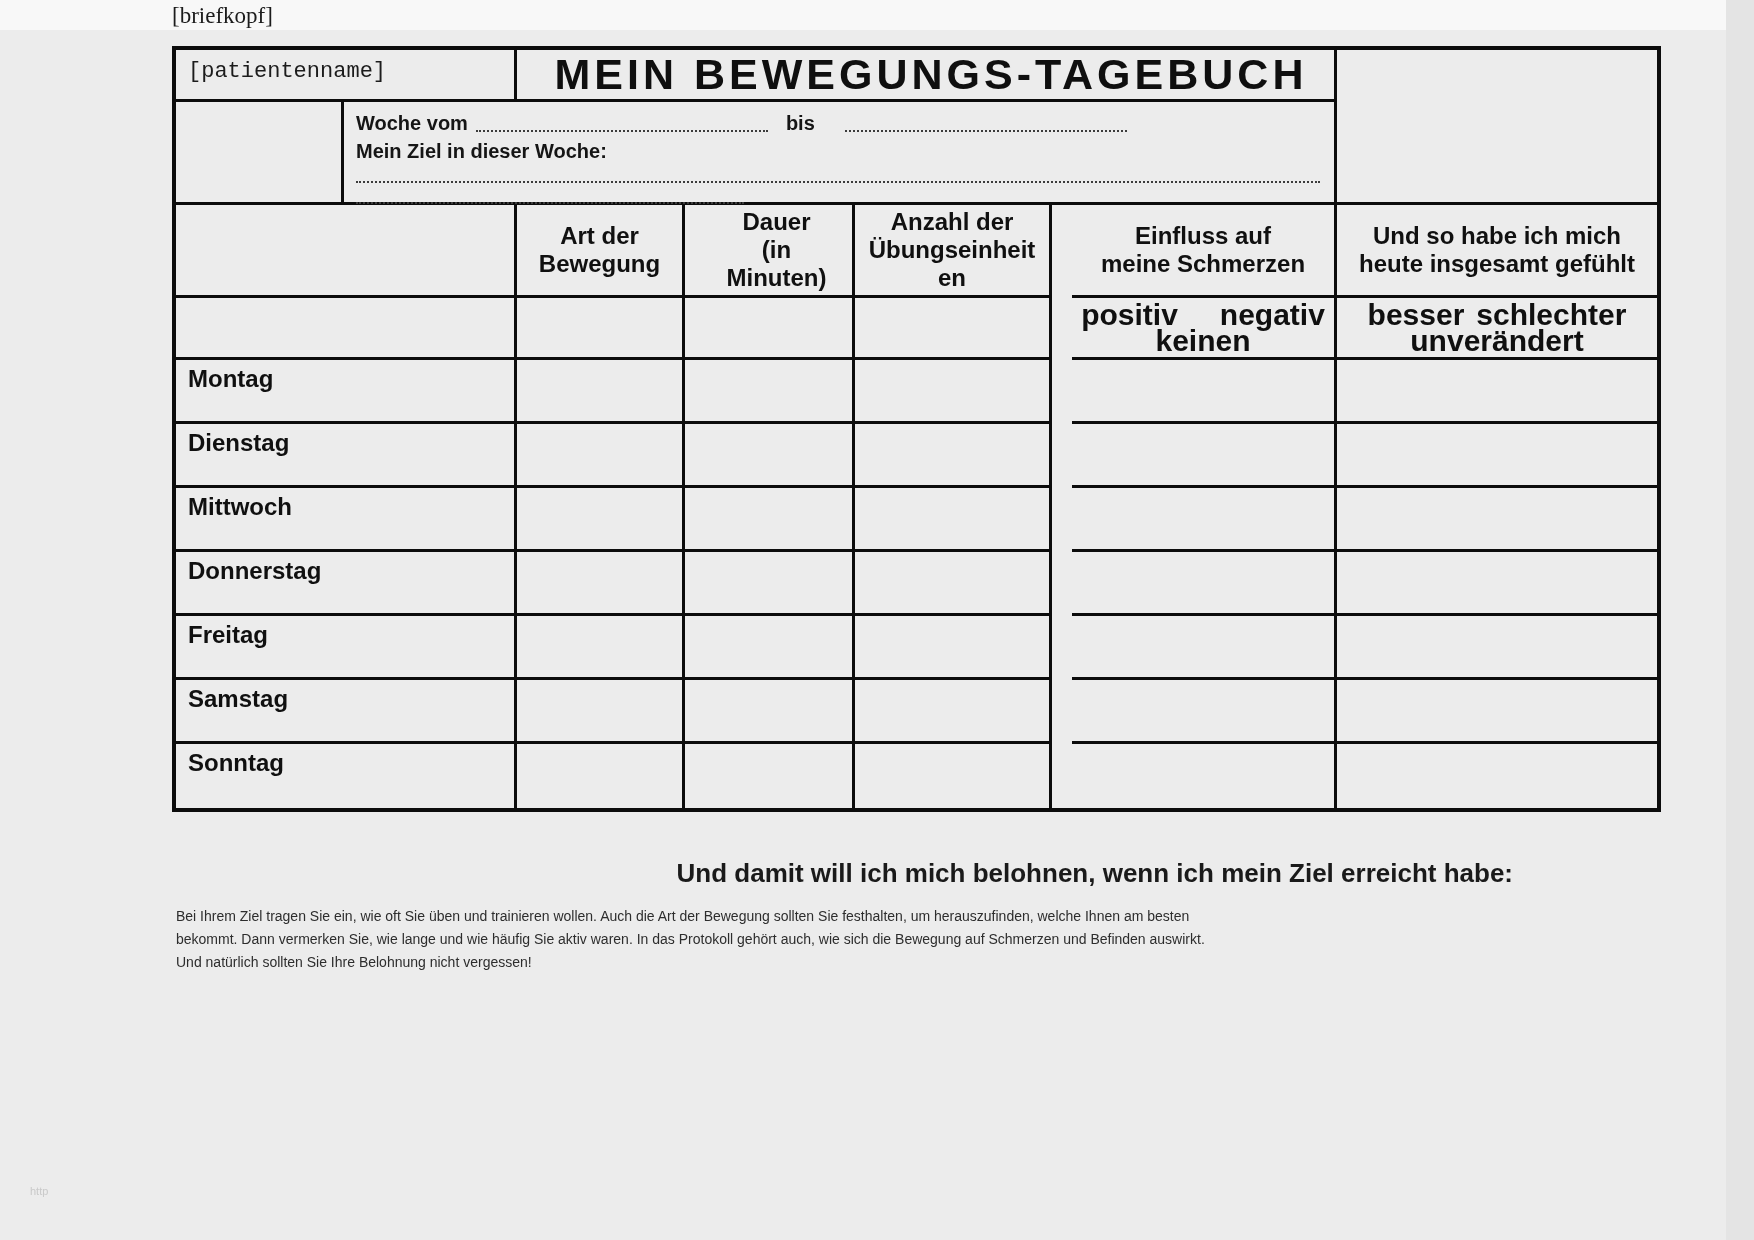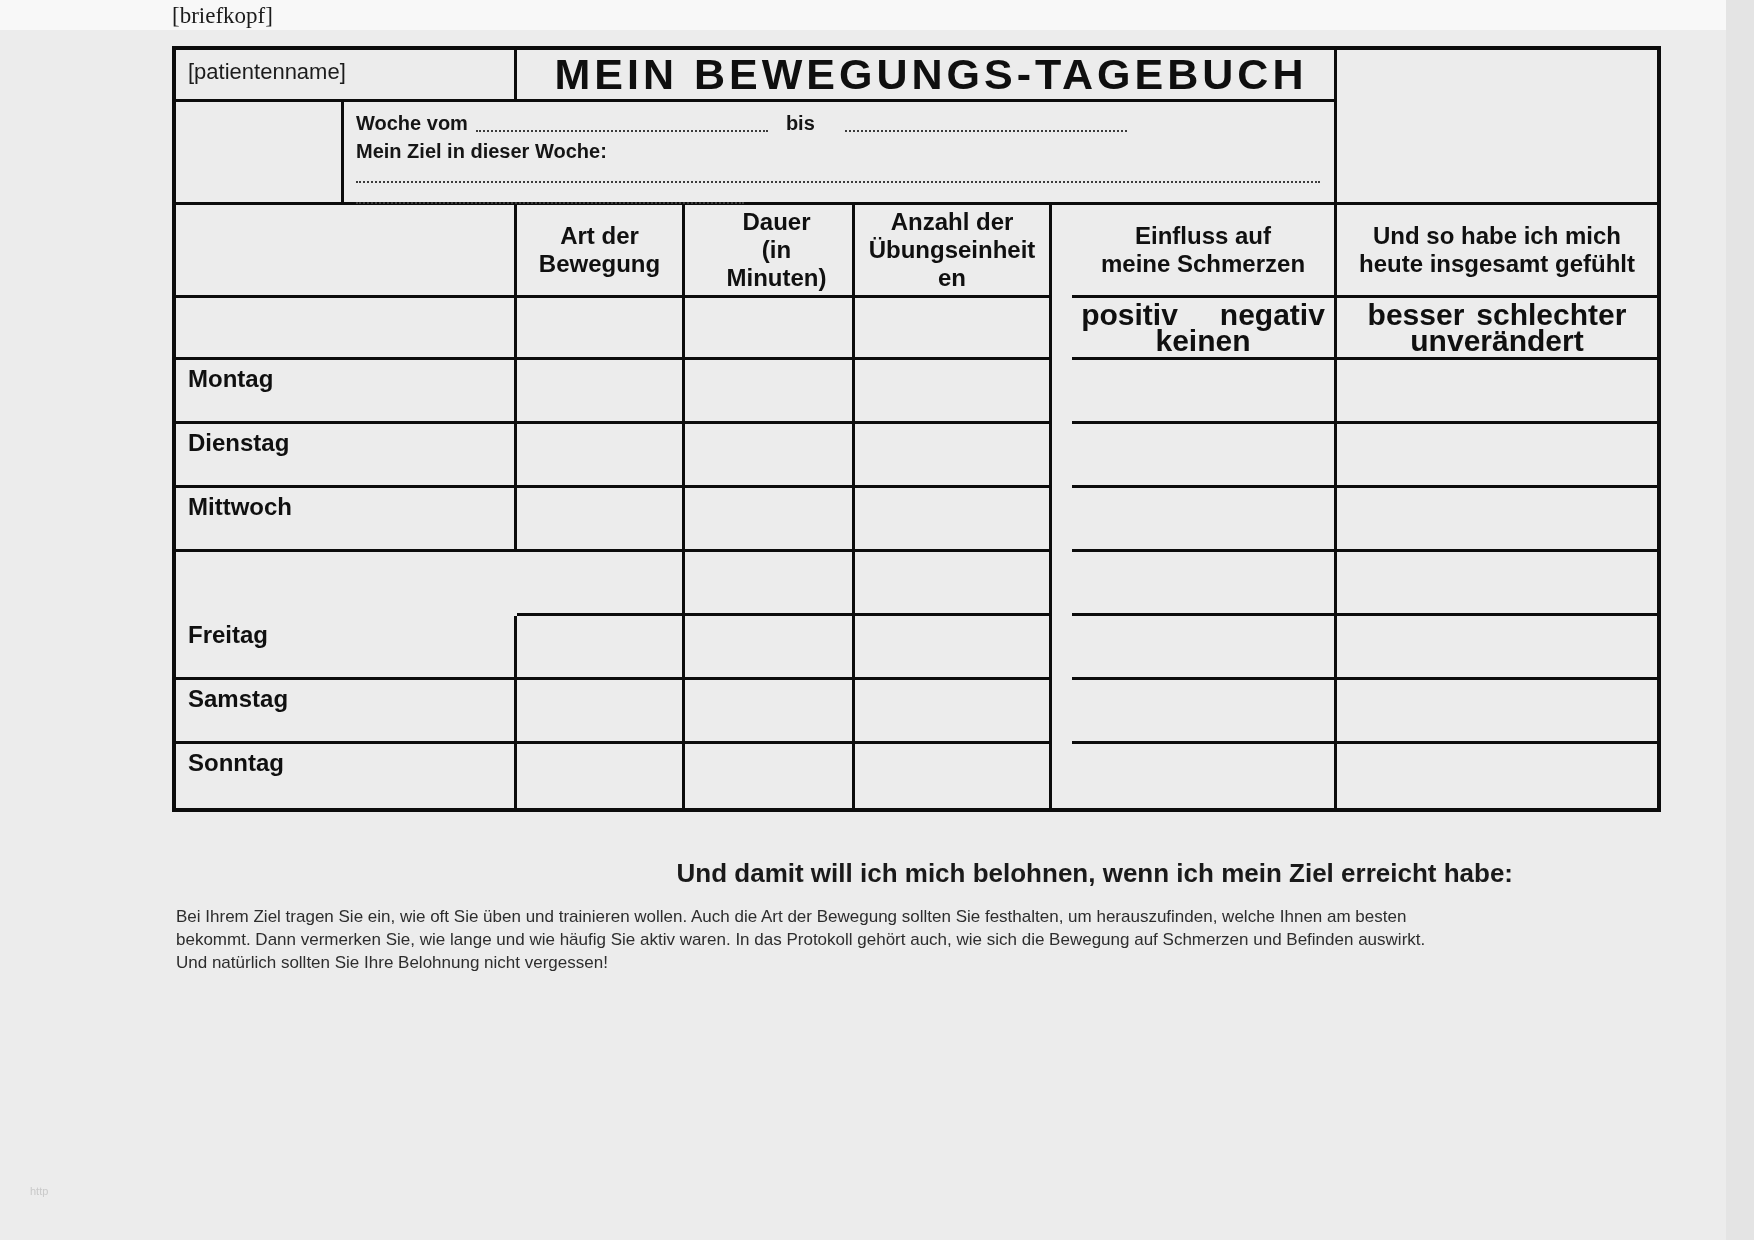--- a/index.html
+++ b/index.html
@@ -33,21 +33,21 @@
   }
   .cell { position:relative; }
   .br { border-right:3px solid #0c0c0c; }
   .bb { border-bottom:3px solid #0c0c0c; }
   .c12 { grid-column:1/3; } .c1 { grid-column:1/2; } .c26 { grid-column:2/7; }
   .c36 { grid-column:3/7;padding-left:11px; } .c3 { grid-column:3/4; } .c4 { grid-column:4/5;padding-left:16px; }
   .c5 { grid-column:5/6; } .c6 { grid-column:6/7;margin-left:20px; } .c7 { grid-column:7/8; }
   .corner { grid-row:1/3; }
 
   .pname {
-    font-family:Liberation Sans, sans-serif;
+    font-family:Liberation Mono, monospace;
     font-size:22px; color:#1c1c1c; padding:9px 0 0 12px;
   }
   .title-cell {
     display:flex; align-items:center; justify-content:center;
     font-size:43px; font-weight:bold; letter-spacing:4px; white-space:nowrap;
     color:#0f0f0f;
   }
   
   .week-cell { padding:10px 14px 0 12px; font-size:20px; font-weight:bold; }
   .wline1 { display:flex; align-items:flex-end; white-space:nowrap; }
@@ -79,21 +79,21 @@
 
   
   .reward {
     position:absolute; left:176px; top:858px; width:1337px;
     display:flex; align-items:flex-end;
     font-size:26px; font-weight:bold; white-space:nowrap; color:#1a1a1a;flex-direction:column;
   }
   .reward-dots { flex:1; border-bottom:2px dotted #4a4a4a; height:16px; margin:0 0 4px 10px; }
   .instructions {
     position:absolute; left:176px; top:905px;
-    font-size:17px; line-height:23px; color:#2d2d2d; white-space:nowrap;
+    font-size:14px; line-height:23px; color:#2d2d2d; white-space:nowrap;
   }
   .watermark {
     position:absolute; left:30px; top:1185px;
     font-size:11px; color:#c9c9c9;
   }
 </style>
 </head>
 <body>
 
 <div class="sheet">
@@ -176,20 +176,21 @@
     <div class="cell c6 br bb"></div>
     <div class="cell c7 bb"></div>
 
     <div class="cell c12 br bb daycell">Mittwoch</div>
     <div class="cell c3 br bb"></div>
     <div class="cell c4 br bb"></div>
     <div class="cell c5 br bb"></div>
     <div class="cell c6 br bb"></div>
     <div class="cell c7 bb"></div>
 
+    <div class="cell c12 br bb daycell">Donnerstag</div>
     <div class="cell c3 br bb"></div>
     <div class="cell c4 br bb"></div>
     <div class="cell c5 br bb"></div>
     <div class="cell c6 br bb"></div>
     <div class="cell c7 bb"></div>
 
     <div class="cell c12 br bb daycell">Freitag</div>
     <div class="cell c3 br bb"></div>
     <div class="cell c4 br bb"></div>
     <div class="cell c5 br bb"></div>

